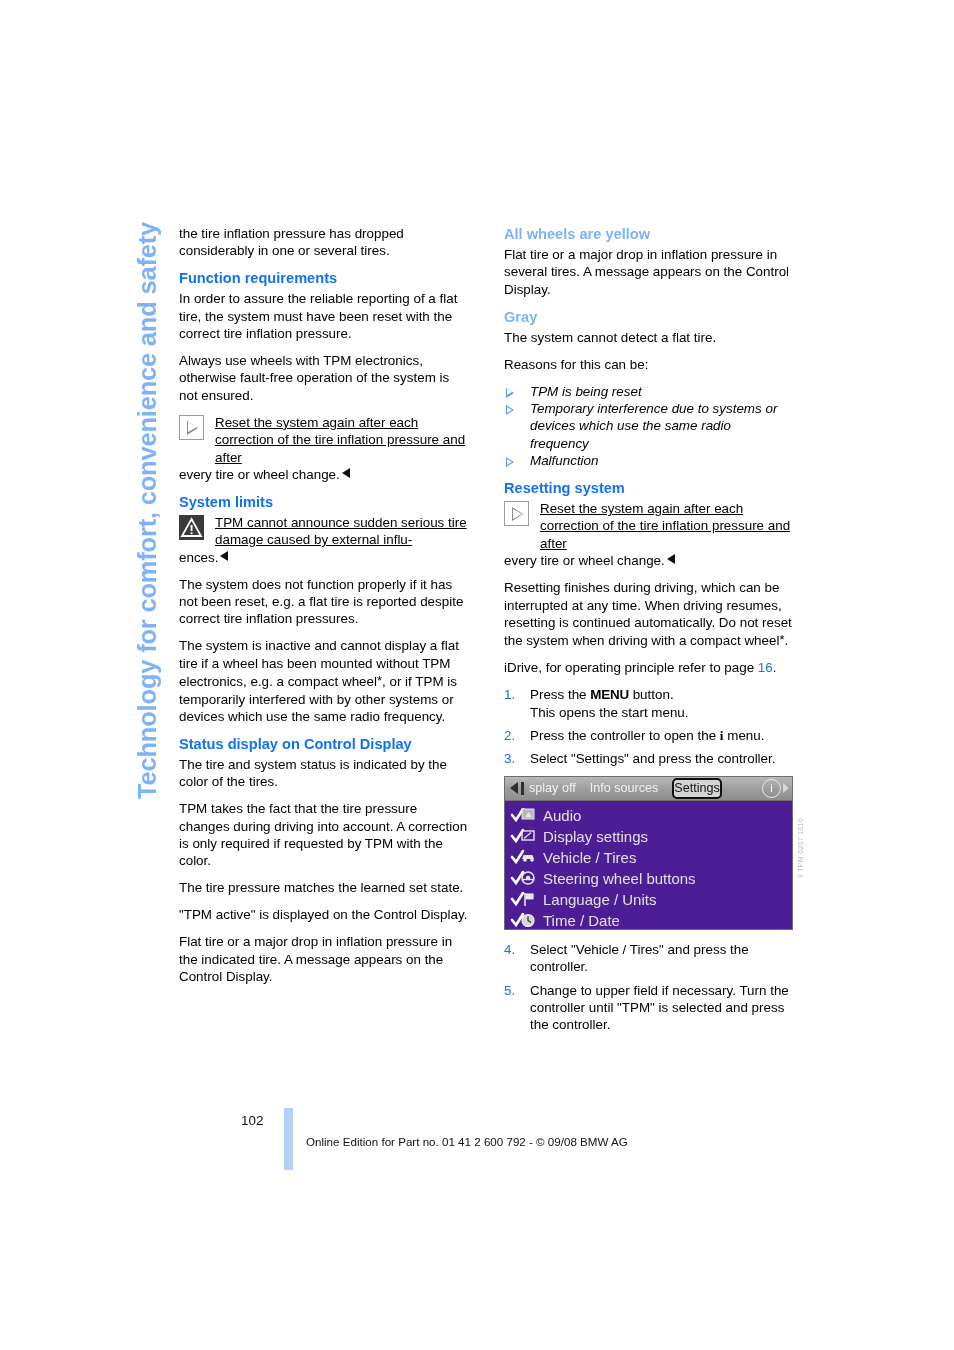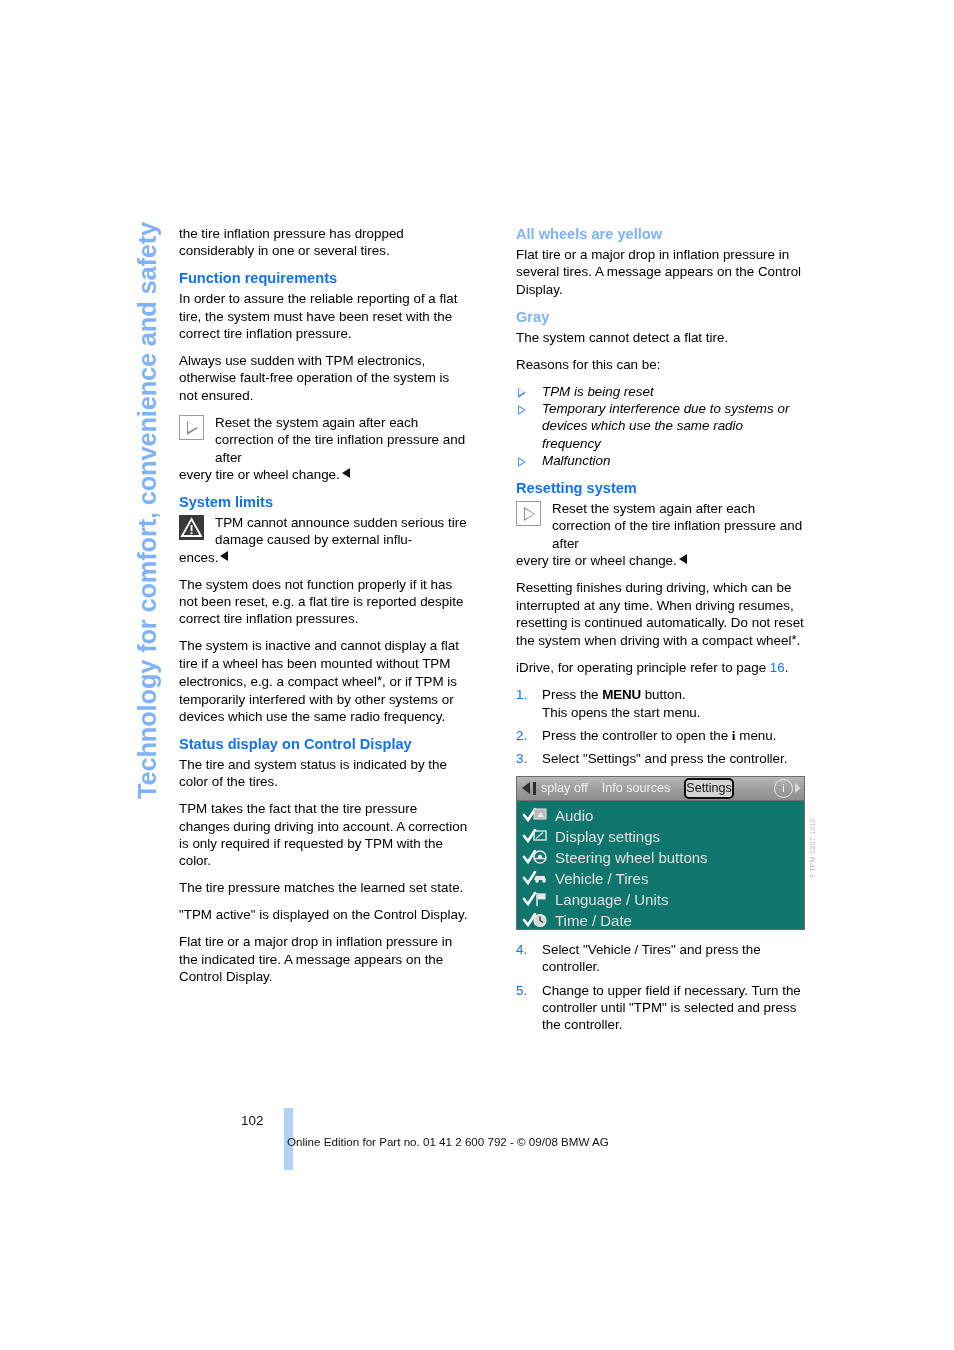--- a/index.html
+++ b/index.html
@@ -33,21 +33,21 @@
 
   
   .col {
     position: absolute;
     top: 225px;
     width: 289px;
     font-size: 13.4px;
     line-height: 17.4px;
   }
   .col-left  { left: 179px; }
-  .col-right { left: 516px; }
+  .col-right { left: 504px; }
 
   p { margin: 0 0 9.5px 0; text-align: left; }
 
   h2 {
     font-size: 14.6px;
     font-weight: bold;
     color: #1372f0;
     margin: 8px 0 3px 0;
     line-height: 18px;
   }
@@ -89,20 +89,21 @@
     z-index: 2;
   }
   .notice .glyph.warn {
     background: #3a3a3a;
   }
   .notice .glyph.warn svg { display: block; }
   .notice .body { margin: 0; }
   .notice .body .ind {
     display: block;
     padding-left: 36px;
+    text-decoration: underline;
   }
   .notice .body .run { display: block; padding-left: 0; }
   .endmark {
     display: inline-block;
     width: 0; height: 0;
     vertical-align: 1px;
     margin-left: 2px;
     border-right: 8px solid #111;
     border-top: 5px solid transparent;
     border-bottom: 5px solid transparent;
@@ -146,21 +147,21 @@
   }
   .kbd { font-weight: bold; letter-spacing: -0.2px; text-align: center; }
   .linkref { color: #1372f0; }
   .star { font-size: 13px; vertical-align: 1px; }
   .ital-i { font-weight: bold; font-style: normal; font-family: "Liberation Serif", serif; }
 
   
   .idrive-wrap { position: relative; margin: 6px 0 11px 0; width: 289px; }
   .idrive {
     width: 289px; height: 154px;
-    background: #0f766e;
+    background: #4c1d95;
     border: 1px solid #6d6d6d;
     position: relative;
     overflow: hidden;
   }
   .idrive-top {
     height: 24px;
     background: linear-gradient(#b9b9b9, #9c9c9c 55%, #8e8e8e);
     border-bottom: 1px solid #6f6f6f;
     display: flex; align-items: center;
     padding: 0 3px;
@@ -239,40 +240,40 @@
   .footer .pageno {
     position: absolute; left: 241px; top: 5px;
     font-size: 13.4px; color: #111;
   }
   .footer .bluebar {
     position: absolute; left: 284px; top: 0px;
     width: 9px; height: 62px;
     background: #b3d0f5;
   }
   .footer .credit {
-    position: absolute; left: 287px; top: 27px;
+    position: absolute; left: 306px; top: 27px;
     font-size: 11.6px; color: #111;
   }
 </style>
 </head>
 <body>
 
 <div class="page">
 
   <div class="side-title">
     <span>Technology for comfort, convenience and safety</span>
   </div>
 
   <div class="col col-left">
 
     <p>the tire inflation pressure has dropped considerably in one or several tires.</p>
 
     <h2 class="first">Function requirements</h2>
     <p>In order to assure the reliable reporting of a flat tire, the system must have been reset with the correct tire inflation pressure.</p>
-    <p>Always use sudden with TPM electronics, otherwise fault-free operation of the system is not ensured.</p>
+    <p>Always use wheels with TPM electronics, otherwise fault-free operation of the system is not ensured.</p>
 
     <div class="notice">
       <span class="glyph note"></span>
       <p class="body">
         <span class="ind">Reset the system again after each correction of the tire inflation pressure and after</span>
         <span class="run"><span>every tire or wheel change.</span><span class="endmark"></span></span>
       </p>
     </div>
 
     <h2>System limits</h2>
@@ -381,38 +382,38 @@
                 <path d="M14,11.5 L21,5.5" stroke="#e6e6e6" stroke-width="1.2"></path>
               </svg>
             </span>
             <span>Display settings</span>
           </div>
 
           <div class="idrive-row">
             <span class="ico">
               <svg width="28" height="19" viewBox="0 0 28 19">
                 <path d="M2,9 L6,14 L13,3" fill="none" stroke="#ffffff" stroke-width="2.6" stroke-linecap="round"></path>
+                <path d="M12,11 L13.6,7 L22.4,7 L24,11 Z" fill="#e8e8e8"></path>
+                <circle cx="15" cy="12" r="1.8" fill="#f2f2f2"></circle>
+                <circle cx="22" cy="12" r="1.8" fill="#f2f2f2"></circle>
+              </svg>
+            </span>
+            <span>Vehicle / Tires</span>
+          </div>
+
+          <div class="idrive-row">
+            <span class="ico">
+              <svg width="28" height="19" viewBox="0 0 28 19">
+                <path d="M2,9 L6,14 L13,3" fill="none" stroke="#ffffff" stroke-width="2.6" stroke-linecap="round"></path>
                 <circle cx="18" cy="9" r="6" fill="none" stroke="#e8e8e8" stroke-width="1.6"></circle>
                 <circle cx="18" cy="9" r="2.2" fill="#e8e8e8"></circle>
                 <path d="M12.6,10.5 L23.4,10.5" stroke="#e8e8e8" stroke-width="1.4"></path>
               </svg>
             </span>
             <span>Steering wheel buttons</span>
-          </div>
-
-          <div class="idrive-row">
-            <span class="ico">
-              <svg width="28" height="19" viewBox="0 0 28 19">
-                <path d="M2,9 L6,14 L13,3" fill="none" stroke="#ffffff" stroke-width="2.6" stroke-linecap="round"></path>
-                <path d="M12,11 L13.6,7 L22.4,7 L24,11 Z" fill="#e8e8e8"></path>
-                <circle cx="15" cy="12" r="1.8" fill="#f2f2f2"></circle>
-                <circle cx="22" cy="12" r="1.8" fill="#f2f2f2"></circle>
-              </svg>
-            </span>
-            <span>Vehicle / Tires</span>
           </div>
 
           <div class="idrive-row">
             <span class="ico">
               <svg width="28" height="19" viewBox="0 0 28 19">
                 <path d="M2,9 L6,14 L13,3" fill="none" stroke="#ffffff" stroke-width="2.6" stroke-linecap="round"></path>
                 <path d="M15,3 L15,16" stroke="#e8e8e8" stroke-width="1.6"></path>
                 <rect x="15.6" y="3.4" width="8" height="6" fill="#e8e8e8"></rect>
               </svg>
             </span>

